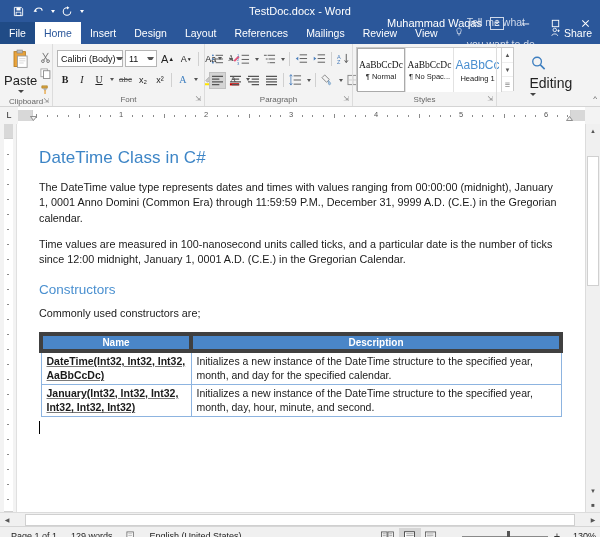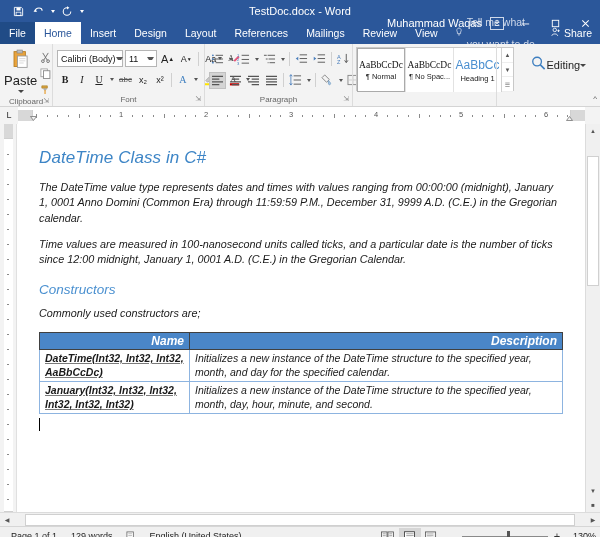--- a/index.html
+++ b/index.html
@@ -124,21 +124,21 @@
   }
   .style-item + .style-item { border-left: 1px solid #e2e2e2; }
   .style-item.sel { border: 1px solid #aaa; background: #fff; box-shadow: inset 0 0 0 1px #fff; }
   .style-prev { font-size: 9.5px; color: #111; font-family: "Liberation Serif", serif; }
   .style-prev.h1 { font-size: 12px; color: #4a8fd0; font-family: "Liberation Sans", sans-serif; }
   .style-name { font-size: 7.5px; color: #222; white-space: nowrap; }
   .gal-scroll { width: 12px; height: 44px; border-left: 1px solid #d0d0d0; background: #fff; display:flex; flex-direction:column; }
   .gal-scroll div { flex:1; display:flex; align-items:center; justify-content:center; font-size:6px; color:#555; border-bottom:1px solid #eee;}
 
   
-  .edit-grp { display: flex; align-items: center; width: 38px; padding-top: 4px; font-size: 11px; color: #222; }
+  .edit-grp { display: flex; flex-direction: column; align-items: flex-start; width: 38px; padding-top: 4px; font-size: 14px; color: #222; }
   .edit-grp .car { border-left:3px solid transparent; border-right:3px solid transparent; border-top:3px solid #444; margin-top:2px;}
   .collapse { position: absolute; right: 3px; bottom: 1px; font-size: 8px; color: #555; }
 
   
   .hruler {
     height: 17px; background: #f3f3f3; display: flex; align-items: center;
     border-bottom: 1px solid #e0e0e0; position: relative;
   }
   .tabsel {
     width: 18px; height: 17px; display: flex; align-items: center; justify-content: center;
@@ -154,43 +154,43 @@
   
   .work { position: relative; height: 388px; background: #868686; display: flex; }
   .vruler {
     width: 17px; background: #f3f3f3; position: relative; border-right: 1px solid #e0e0e0;
   }
   .vk { position: absolute; left: 7px; width: 2px; height: 1px; background: #8a8a8a; }
   .vgrey { position:absolute; left:4px; width:9px; background:#d8d8d8; }
   .vwhite { position:absolute; left:4px; width:9px; background:#fff; border-top:1px solid #cfcfcf; border-bottom:1px solid #cfcfcf;}
   .page-area { flex: 1; background: #ffffff; position: relative; overflow: hidden; }
   .page { position: absolute; left: 0; top: 0; right: 0; bottom: 0; background: #fff; }
-  .doc { padding: 24px 22px 0 22px; font-style: italic; }
+  .doc { padding: 24px 22px 0 22px; }
 
   h1.doc-title {
     font-family: "Liberation Sans", sans-serif;
     font-size: 17px; font-weight: normal; color: #3d85c6;
     margin: 0 0 12px 0; letter-spacing: 0.1px;
   }
   h2.doc-h2 {
     font-family: "Liberation Sans", sans-serif;
     font-size: 13.5px; font-weight: normal; color: #4a90d0;
     margin: 14px 0 9px 0;
   }
   p.doc-p {
     font-family: "Liberation Sans", sans-serif;
     font-size: 10.8px; color: #1a1a1a; line-height: 1.42; margin: 0 0 11px 0;
   }
   table.doc-table {
     width: 100%; border-collapse: collapse; margin-top: 4px;
     font-family: "Liberation Sans", sans-serif;
   }
   table.doc-table th {
-    background: #4a86c8; color: #ffffff; font-size: 12px; font-weight: bold;
-    text-align: right; padding: 1px 5px; border: 1px solid #404040;
+    background: #4a86c8; color: #ffffff; font-size: 10px; font-weight: bold;
+    text-align: center; padding: 1px 5px; border: 4px solid #404040;
   }
   table.doc-table td {
     font-size: 10.5px; color: #1a1a1a; padding: 1px 5px; line-height: 1.38;
     border: 1px solid #8db4e0; vertical-align: top;
   }
   td.name-cell { width: 150px; font-weight: bold; }
   td.name-cell .sq { text-decoration: underline; text-decoration-color:#7a7a7a; }
   .cursor-line { margin-top: 4px; width:1px; height: 13px; background:#000; }
 
   
@@ -572,20 +572,24 @@
           <div class="style-item">
             <span class="style-prev h1">AaBbCс</span>
             <span class="style-name">Heading 1</span>
           </div>
           <div class="gal-scroll">
             <div>▲</div>
             <div>▼</div>
             <div>☰</div>
           </div>
         </div>
+      </div>
+      <div class="rgroup-label">
+        <span>Styles</span>
+        <span class="dlg">⇲</span>
       </div>
     </div>
 
     <div class="rgroup" style="flex:1">
       <div class="rgroup-body" style="justify-content:center; padding-top:5px;">
         <div class="edit-grp">
           <span>
             <svg width="17" height="17" viewBox="0 0 18 18">
                 <circle cx="7.5" cy="7" r="4.6" fill="none" stroke="#3d7ebf" stroke-width="1.4"></circle>
                 <path d="M11 10.5 L15.5 15" stroke="#3d7ebf" stroke-width="1.7"></path>

